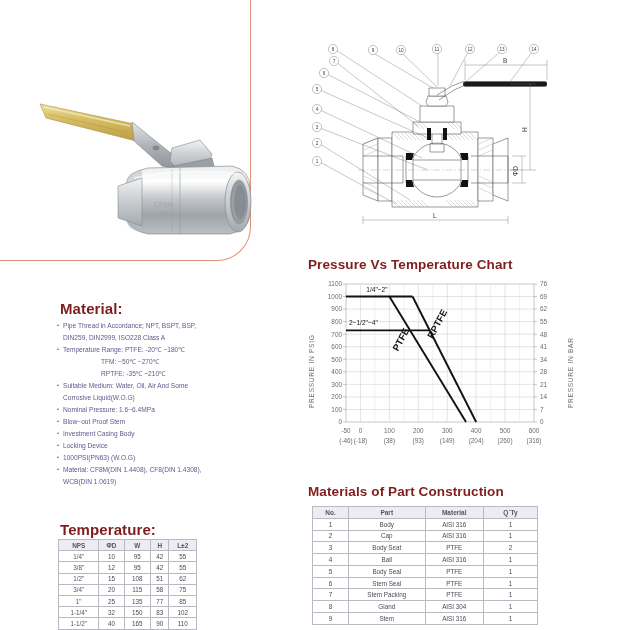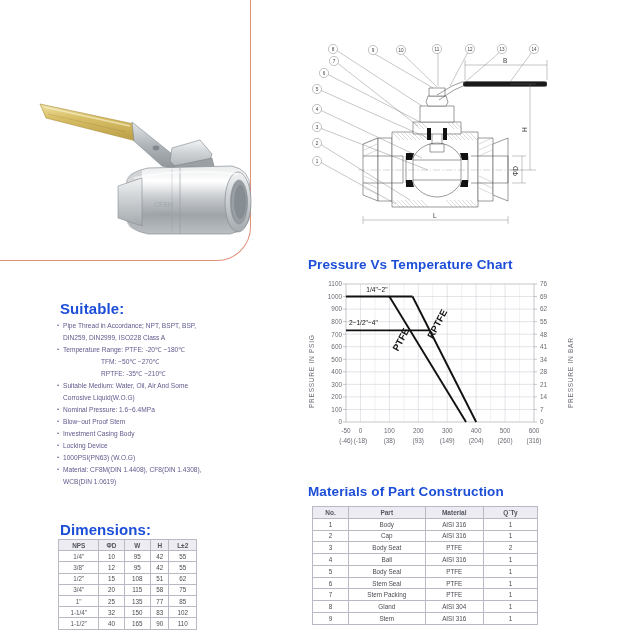--- a/index.html
+++ b/index.html
@@ -9,21 +9,21 @@
   
   .frame-corner{position:absolute;left:-40px;top:-40px;width:290px;height:300px;
     border:1.1px solid #e0917a;border-top:none;border-left:none;
     border-bottom-right-radius:34px;pointer-events:none;}
 
   
   .photo-panel{position:absolute;left:22px;top:62px;width:240px;height:180px;}
   .photo-svg{display:block;}
 
   
-  .heading{color:#1d4ed8;font-weight:bold;letter-spacing:.1px;}
+  .heading{color:#7f1d1d;font-weight:bold;letter-spacing:.1px;}
   .h-features{position:absolute;left:60px;top:300px;font-size:15px;}
   .h-dimensions{position:absolute;left:60px;top:521px;font-size:15px;}
   .h-chart{position:absolute;left:308px;top:257px;font-size:13.5px;}
   .h-materials{position:absolute;left:308px;top:484px;font-size:13.5px;}
 
   
   .features{position:absolute;left:57px;top:320px;width:205px;color:#5e5a8c;font-size:6.6px;line-height:1.75;}
   .feat-row{display:flex;align-items:flex-start;margin-bottom:.5px;}
   .bullet{width:6px;flex:0 0 6px;color:#5e5a8c;font-size:6px;line-height:1.75;}
   .feat-text{flex:1;}
@@ -240,21 +240,21 @@
         <text x="73" y="11.6">9</text>
           <text x="101" y="11.6">10</text>
         <text x="137" y="10.6">11</text>
           <text x="170" y="10.6">12</text>
         <text x="202" y="10.6">13</text>
           <text x="234" y="10.6">14</text>
       </g>
     </svg>
   </div>
 
-  <div class="heading h-features">Suitable:</div>
+  <div class="heading h-features">Material:</div>
   <div class="features">
       <div class="feat-row">
         <span class="bullet">•</span>
         <span class="feat-text">Pipe Thread in Accordance; NPT, BSPT, BSP,</span>
       </div>
       <div class="feat-row feat-cont">
         <span class="feat-text">DIN259, DIN2999, ISO228 Class A</span>
       </div>
       <div class="feat-row">
         <span class="bullet">•</span>
@@ -475,21 +475,21 @@
         </tr>
         <tr>
           <td>9</td>
           <td>Stem</td>
           <td>AISI 316</td>
           <td>1</td>
         </tr>
       </tbody>
   </table>
 
-  <div class="heading h-dimensions">Dimensions:</div>
+  <div class="heading h-dimensions">Temperature:</div>
   <table class="dim-table">
     <thead>
         <tr>
           <th>NPS</th>
           <th>ΦD</th>
           <th>W</th>
           <th>H</th>
           <th>L±2</th>
         </tr>
       </thead>

